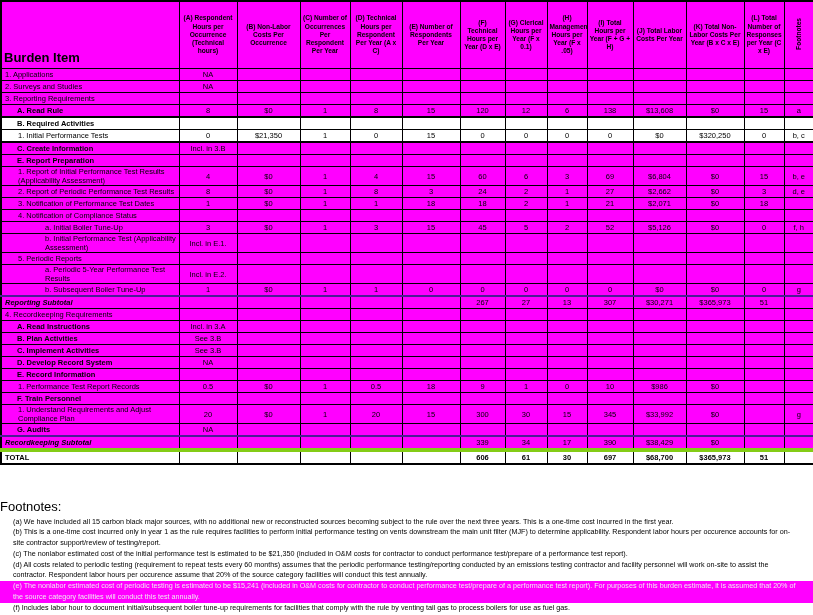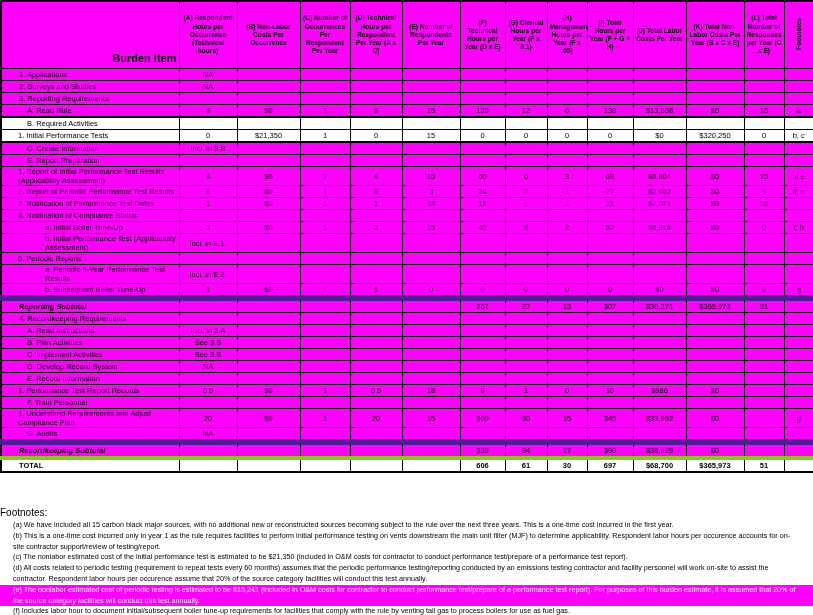--- a/index.html
+++ b/index.html
@@ -2,40 +2,40 @@
 <html><head>
 <meta charset="utf-8">
 <style>
   html,body{margin:0;padding:0;background:#ffffff;}
   body{width:813px;height:615px;font-family:"Liberation Sans",sans-serif;color:#000;overflow:hidden;}
 
   table{border-collapse:collapse;table-layout:fixed;width:813px;border:2px solid #000;}
   th,td{border:1px solid #000;padding:0 2px;overflow:hidden;vertical-align:middle;}
 
   thead th{background:#FF00FF;font-size:6.6px;font-weight:bold;text-align:center;line-height:1.25;height:64px;}
-  th.corner{text-align:right;vertical-align:bottom;font-size:11px;padding-bottom:2px;}
+  th.corner{text-align:left;vertical-align:bottom;font-size:13px;padding-bottom:2px;}
   th.vertical span{display:inline-block;writing-mode:vertical-rl;transform:rotate(180deg);font-size:6.6px;}
 
   tbody td{font-size:7.5px;line-height:1.2;height:11px;text-align:center;background:#FF00FF;}
   tbody td.lbl{text-align:left;}
   tr.white td{background:#ffffff;}
   tr.subtotal td.lbl{font-weight:bold;font-style:italic;}
-  tr.subtotal td{border-top:6px solid #4c1d95;}
+  tr.subtotal td{border-top:2px solid #4c1d95;}
   tr.total td{background:#ffffff;font-weight:bold;border-top:4px solid #84cc16;}
   tr.white-block-start td{border-top:2px solid #000;}
   tr.after-white td{border-top:2px solid #000;}
 
-  .ind0{padding-left:17px;}
-  .ind1{padding-left:25px;}
+  .ind0{padding-left:3px;}
+  .ind1{padding-left:15px;font-weight:bold;}
   .ind2{padding-left:16px;}
   .ind3{padding-left:43px;}
 
   #footnotes{margin-top:4px;font-size:7.2px;line-height:1.5;}
   #footnotes .fn-line{padding:0 13px;white-space:normal;}
-  #footnotes .fn-heading{font-size:10px;margin-top:32px;}
+  #footnotes .fn-heading{font-size:13px;margin-top:32px;}
   #footnotes .hl{background:#FF00FF;color:#f2e9f2;}
 </style>
 </head>
 <body>
 
 <table>
   <colgroup>
     <col style="width:178px">
       <col style="width:58px">
       <col style="width:63px">
@@ -266,21 +266,21 @@
         <td class="lbl ind3">a. Initial Boiler Tune-Up</td>
         <td>3</td>
         <td>$0</td>
         <td>1</td>
         <td>3</td>
         <td>15</td>
         <td>45</td>
         <td>5</td>
         <td>2</td>
         <td>52</td>
-        <td>$6,216</td>
+        <td>$5,126</td>
         <td>$0</td>
         <td>0</td>
         <td>f, h</td>
       </tr>
       <tr class="magenta">
         <td class="lbl ind3">b. Initial Performance Test (Applicability Assessment)</td>
         <td>Incl. in E.1.</td>
         <td></td>
         <td></td>
         <td></td>

